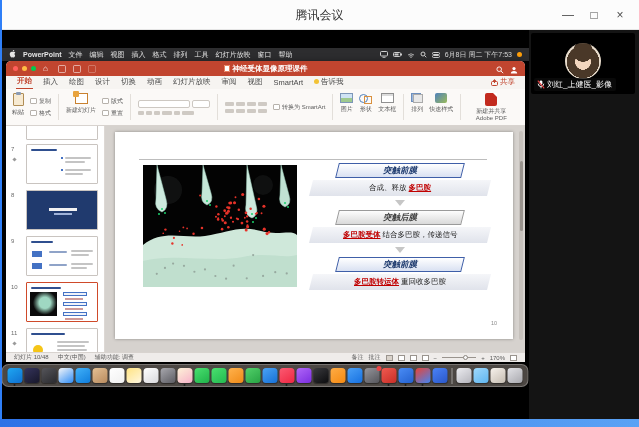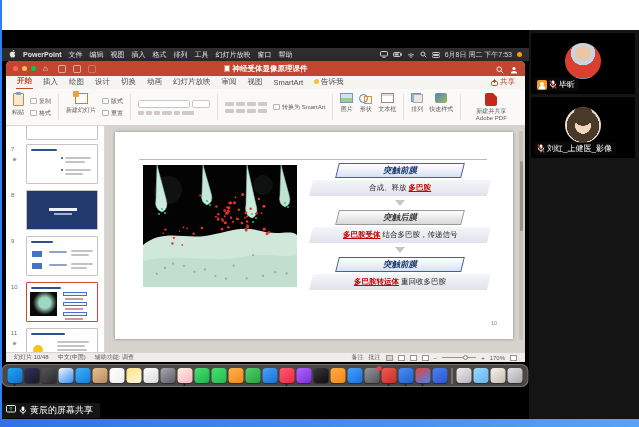--- a/index.html
+++ b/index.html
@@ -153,20 +153,28 @@
 .hbadge:after{content:"";position:absolute;left:2px;top:6px;width:6px;height:3px;border-radius:2px 2px 0 0;background:#fff}
 .mic{display:flex;flex:0 0 auto}
 .tile.active .mic rect{fill:#3ad06b}
 .tile.active .mic path,.tile.active .mic line.stem{stroke:#3ad06b}
 </style>
 </head>
 <body>
 
 <div id="app">
 
+  <div id="titlebar">
+    <div id="wintitle">腾讯会议</div>
+    <div id="winctl">
+      <span>—</span>
+      <span>□</span>
+      <span>×</span>
+    </div>
+  </div>
 
   <div id="stage">
 
     <div id="menubar">
       <span><svg width="7" height="8" viewBox="0 0 8 9">
             <path d="M5.6 1.2c-.4.5-1 .8-1.5.8-.1-.6.2-1.2.5-1.6.4-.4 1-.7 1.5-.7 0 .6-.2 1.1-.5 1.5zM6.9 6.9c-.3.8-.8 1.6-1.4 1.6-.5 0-.7-.3-1.3-.3s-.8.3-1.3.3c-.6 0-1.1-.8-1.5-1.6C.7 5.5.6 3.6 1.5 2.7c.4-.5 1-.8 1.6-.8.5 0 .9.3 1.3.3.3 0 .8-.4 1.4-.3.5 0 1.1.2 1.5.7-1.3.8-1.1 2.6-.4 3.3z" fill="#e8e8e8"></path>
           </svg></span>
       <span class="app">PowerPoint</span>
       <span>文件</span>
       <span>编辑</span>
@@ -595,57 +603,26 @@
         <div class="dk running" style="background: linear-gradient(145deg, rgb(74, 140, 245), rgb(35, 97, 207));"></div>
         <div class="dk running" style="background: linear-gradient(145deg, rgb(234, 67, 53), rgb(66, 133, 244));"></div>
         <div class="dk" style="background: linear-gradient(145deg, rgb(74, 130, 247), rgb(42, 87, 201));"></div>
         <div class="dk-div"></div>
         <div class="dk" style="background: linear-gradient(145deg, rgb(236, 236, 240), rgb(181, 181, 188));"></div>
         <div class="dk" style="background: linear-gradient(145deg, rgb(159, 216, 251), rgb(95, 181, 239));"></div>
         <div class="dk" style="background: linear-gradient(145deg, rgb(247, 242, 236), rgb(197, 188, 177));"></div>
         <div class="dk" style="background: linear-gradient(145deg, rgb(226, 226, 230), rgb(168, 168, 174));"></div>
       </div>
 
-    <div id="sharepill">
-      <span><svg width="10" height="9">
-            <rect x="0.5" y="0.5" width="9" height="6.5" rx="1" fill="none" stroke="#fff" stroke-width=".9"></rect>
-            <path d="M5 5.5 V2.3 M3.7 3.4 L5 2 6.3 3.4" fill="none" stroke="#35c759" stroke-width=".9"></path>
-          </svg></span>
-      <span class="mic">
-          <svg width="8" height="9" viewBox="0 0 8 9">
-            <rect x="2.6" y="0.4" width="2.8" height="4.6" rx="1.4" fill="#fff"></rect>
-            <path d="M1.2 3.7 a2.8 2.8 0 0 0 5.6 0" fill="none" stroke="#fff" stroke-width=".9"></path>
-            <line class="stem" x1="4" y1="6.6" x2="4" y2="8.3" stroke="#fff" stroke-width=".9"></line>
-          </svg>
-        </span>
-      <span>黄辰的屏幕共享</span>
-    </div>
   </div>
 
   <div id="sidebar">
 
 
 
-    <div class="tile muted">
-      <div class="scene">
-          <span class="av av-kid"></span>
-        </div>
-      <div class="namebar">
-        <span class="hbadge"></span>
-        <span class="mic">
-            <svg width="8" height="9" viewBox="0 0 8 9">
-              <rect x="2.6" y="0.4" width="2.8" height="4.6" rx="1.4" fill="#fff"></rect>
-              <path d="M1.2 3.7 a2.8 2.8 0 0 0 5.6 0" fill="none" stroke="#fff" stroke-width=".9"></path>
-              <line class="stem" x1="4" y1="6.6" x2="4" y2="8.3" stroke="#fff" stroke-width=".9"></line>
-              <line x1="0.8" y1="0.6" x2="7.2" y2="8.4" stroke="#e84040" stroke-width="1.1"></line>
-            </svg>
-          </span>
-        <span class="nm">毕昕</span>
-      </div>
-    </div>
 
 
 
     <div class="tile muted">
       <div class="scene">
           <span class="av av-anime"></span>
         </div>
       <div class="namebar">
         <span class="mic">
             <svg width="8" height="9" viewBox="0 0 8 9">

